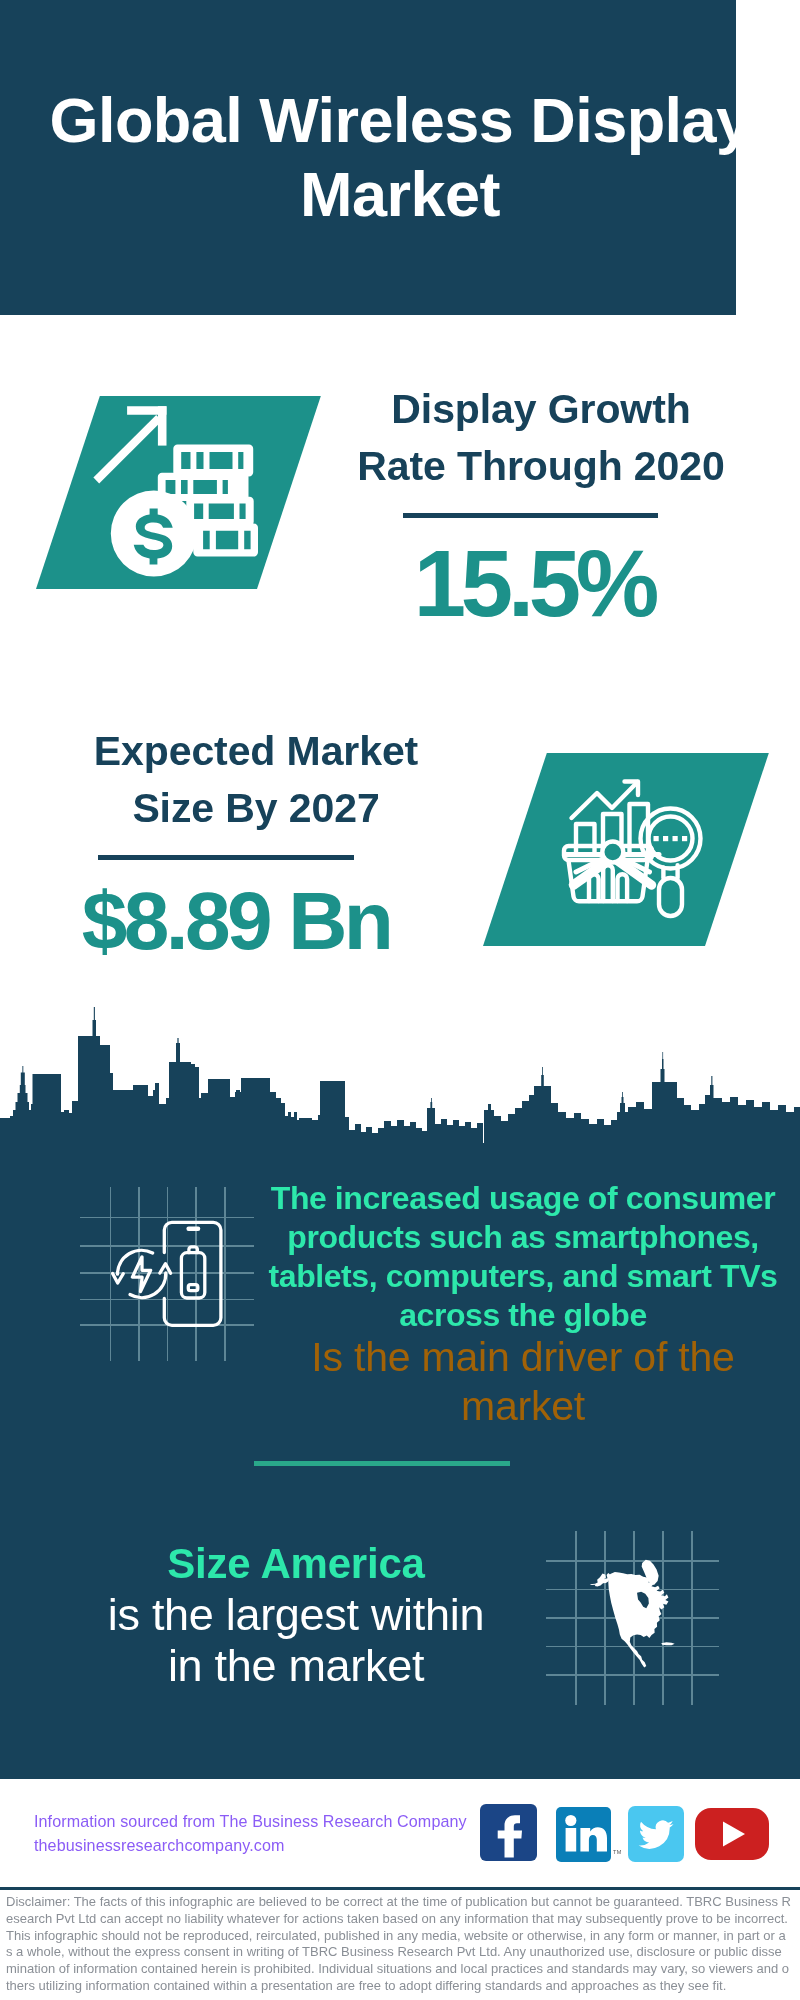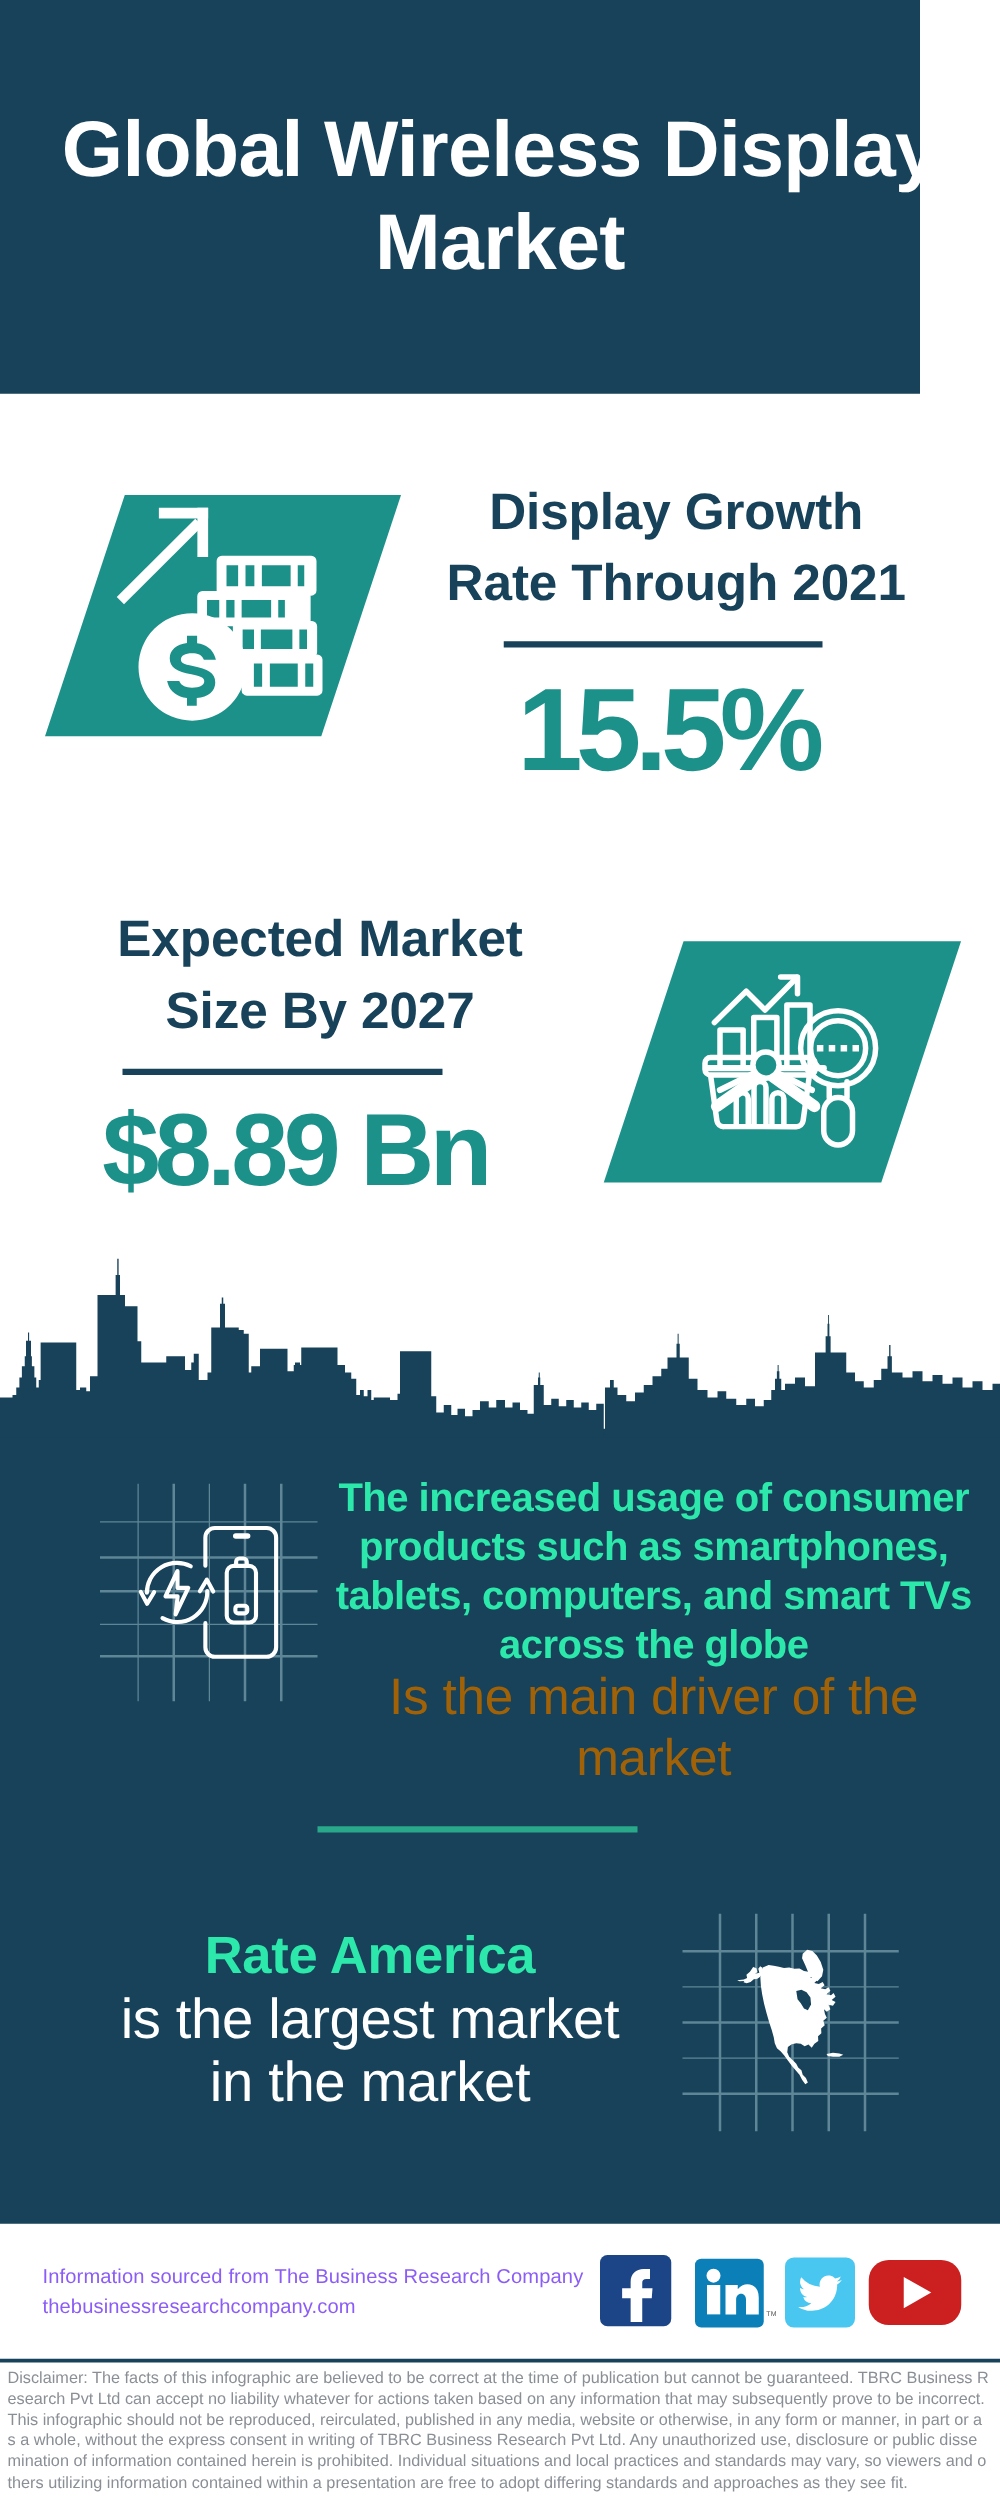--- a/index.html
+++ b/index.html
@@ -64,21 +64,21 @@
 <path d="M127.1 406.2h39.4v8.6h-39.4z"></path>
 <path d="M157.9 406.2h8.6v39.4h-8.6z"></path>
 <path d="M93.4 477.6 156.2 415l5.8 5.8-62.8 62.6z"></path>
 <path fill-rule="evenodd" d="M177.5 444.5h71.5a4.2 4.2 0 0 1 4.2 4.2v23.6a4.2 4.2 0 0 1-4.2 4.2h-71.5a4.2 4.2 0 0 1-4.2-4.2v-23.6a4.2 4.2 0 0 1 4.2-4.2zm3.7 7.6h9.3v16.8h-9.3zm15.2 0h7.1v16.8h-7.1zm13.1 0h23v16.8h-23zm28.7 0h5.2v16.8h-5.2z"></path>
 <path fill-rule="evenodd" d="M162 472.8h82.3a4.2 4.2 0 0 1 4.2 4.2v19.8a4.2 4.2 0 0 1-4.2 4.2H162a4.2 4.2 0 0 1-4.2-4.2V477a4.2 4.2 0 0 1 4.2-4.2zm3.6 7.1h9.8v14h-9.8zm15.4 0h6.6v14H181zm12.3 0h23.6v14h-23.6zm29.3 0h5.3v14h-5.3z"></path>
 <path fill-rule="evenodd" d="M190.5 496.8h59a4.2 4.2 0 0 1 4.2 4.2v20.8a4.2 4.2 0 0 1-4.2 4.2h-59a4.2 4.2 0 0 1-4.2-4.2V501a4.2 4.2 0 0 1 4.2-4.2zm3.6 6.8h9.1v15.5h-9.1zm14.6 0h25.2v15.5h-25.2zm30.8 0h6.1v15.5h-6.1z"></path>
 <path fill-rule="evenodd" d="M197.5 523.5h56.3a4.2 4.2 0 0 1 4.2 4.2v24.6a4.2 4.2 0 0 1-4.2 4.2h-56.3a4.2 4.2 0 0 1-4.2-4.2v-24.6a4.2 4.2 0 0 1 4.2-4.2zm5.6 7.2h6.6v18.6h-6.6zm12.8 0h22.3v18.6h-22.3zm28.3 0h6.4v18.6h-6.4z"></path>
 <path fill-rule="evenodd" d="M153.8 490.5a43 43 0 1 0 0 86 43 43 0 0 0 0-86zm3.9 18.1v6c6.9.8 12.6 4.9 14.4 11.2l.6 1.9h-9.6l-.5-1c-1.3-2.6-4.3-4.1-9-4.1-5.5 0-8.9 2-8.9 4.9 0 2.5 1.8 3.7 9.6 5.2 11.9 2.3 17.9 5.3 17.9 13.2 0 6.9-5.5 11.6-14.8 12.5v6.2h-7.8v-6.2c-7.7-.9-13.6-5.1-15.4-11.8l-.5-1.9h9.7l.4.9c1.4 2.9 4.8 4.5 9.8 4.5 6.1 0 9.8-2 9.8-5.1 0-2.7-2.3-4-10.4-5.6-11.5-2.1-17.2-5.5-17.2-12.9 0-6.5 5.3-10.9 13.8-12.1v-5.8z"></path>
 </g>
     </svg>
-  <div class="stat-label s1l"><span>Display Growth</span><br><span>Rate Through 2021</span></div>
+  <div class="stat-label s1l"><span>Display Growth</span><br><span>Rate Through 2020</span></div>
   <div class="stat-rule s1r"></div>
   <div class="stat-value s1v">15.5%</div>
 
   <div class="stat-label s2l"><span>Expected Market</span><br><span>Size By 2027</span></div>
   <div class="stat-rule s2r"></div>
   <div class="stat-value s2v">$8.89 Bn</div>
   <div class="para para2"></div>
   <svg class="paraIcon" style="left:556px;top:772px;width:172px;height:160px" viewBox="556 772 172 160" xmlns="http://www.w3.org/2000/svg">
 <g fill="none" stroke="#ffffff" stroke-width="4.4" stroke-linecap="round" stroke-linejoin="round">
 <path d="M571.5 818 597 793 612 808 637.5 782"></path>
@@ -168,21 +168,21 @@
 <g fill="#ffffff">
 <path d="M14.5 22.5 17 18.8 19.6 19.8 20.3 22.7 18.4 24.3 21.8 23.4 21 20.2 22.5 18.3 24.2 19.5 24.5 23.3 22.5 26.5 20.3 28 17.5 28.3 15 30.5 12 31.5 9.5 30.8 10.2 29.8 6.4 29.9 4.6 29.2 9.8 28.6 12.3 27.4 11.8 24.9Z"></path>
 <path d="M24.5 19.2 29 17.4 33 17.8 37 18.6 41 19.6 45 19.2 49 20.2 53 20 56.5 22 60 22.6 63 24.6 61.5 27.4 64.5 27 67 28.8 64.5 31.2 68 32 71 30.6 72.5 33 69.5 35.4 73 36.2 75.5 34.6 77 37.4 74 40 77.5 40.8 79.5 39 81 42 78 44.4 81 46 79 49 75.5 48.2 77 51.6 74.2 53.6 72 51.6 72.8 55.4 74.2 58.2 71.5 60.6 72.6 64.2 69.8 66.6 70 70.4 67.4 72.6 67.6 76.4 64.6 78.4 62.5 81.5 60 79 57 80.5 54 78.5 50.5 78 47 78.8 44 81 43.5 85 45 88.5 48 91.5 50.5 94 52 97 54.5 99 55.5 102.5 58 105 59.5 108.5 57.5 110 55 106.5 53 102.5 50 99 47 95.5 44 91.5 41 87.5 38.5 84.5 35.5 82 33.8 78 33 73.5 31.5 68 29.5 62 27.5 55 25.5 47.5 24 40 23 33.5 22.6 27 23.2 22.5Z"></path>
 <path d="M55.5 8.5 59 5.5 63 6.5 66.5 10 69.5 15 71.5 21 70.5 26 67 30 63 28 60 23.5 57.5 17.5 55 12Z"></path>
 <path d="M74 86.5 79 85.5 84 86 87 87 84 88.5 79 88.5 75 88Z"></path>
 </g>
 <g fill="#17425a">
 <path d="M50.5 37.5 54.5 36.5 58.5 38.5 61.5 42.5 62 48 59.5 52.5 56.5 51 54 47 51.5 44Z"></path>
 </g>
 </svg>
-  <div class="reg-txt"><span class="reg-hi">Rate America</span><br><span>is the largest market</span><br><span>in the market</span></div>
+  <div class="reg-txt"><span class="reg-hi">Size America</span><br><span>is the largest within</span><br><span>in the market</span></div>
 
   <div class="foot-src"><span>Information sourced from The Business Research Company</span><br><span>thebusinessresearchcompany.com</span></div>
   <div class="social">
     <div class="sq" style="left:2px;width:57px;height:57px;border-radius:6px;background:#1b4586">
       <svg viewBox="0 0 57 57" width="57" height="57">
           <path fill="#fff" d="M40 11.2h-5.1c-6.1 0-10.4 4.1-10.4 10.2v5.2h-6.8v8h6.8v18.9h9.3V34.6h7.6l.6-8h-8.2v-4.4c0-2 1.1-3 3.2-3H40z"></path>
         </svg>
     </div>
     <div class="sq" style="left:78px;top:3px;width:55px;height:55px;border-radius:5px;background:#0a7fb8">
       <svg viewBox="0 0 55 55" width="55" height="55">

